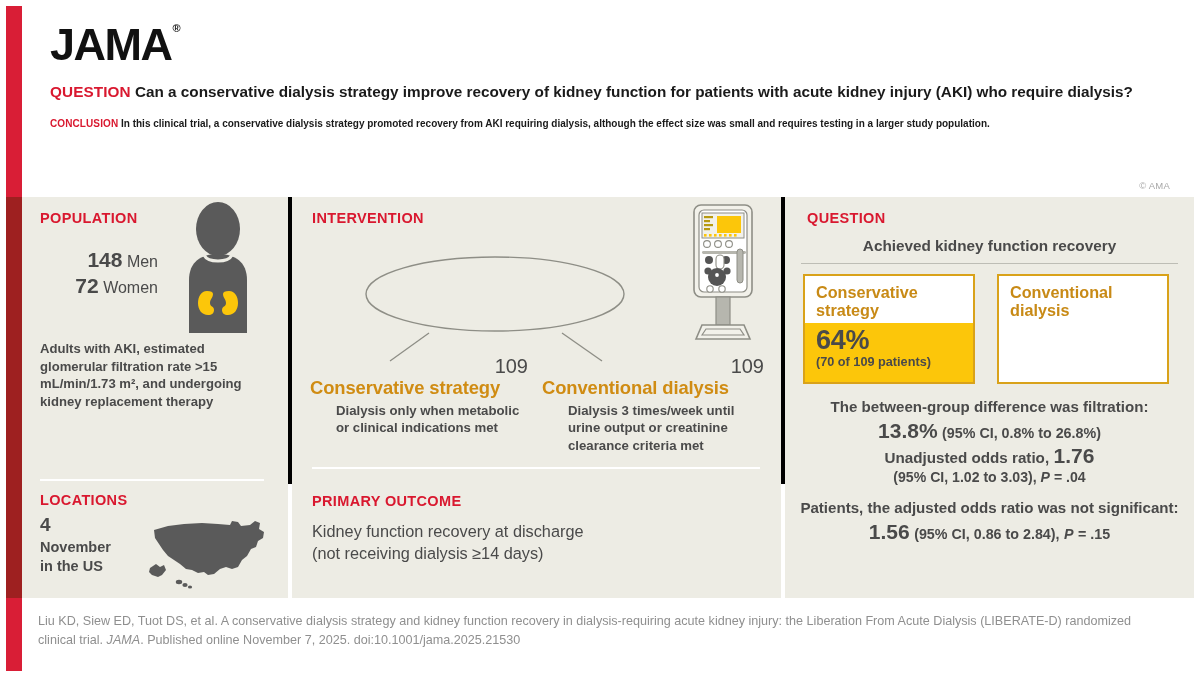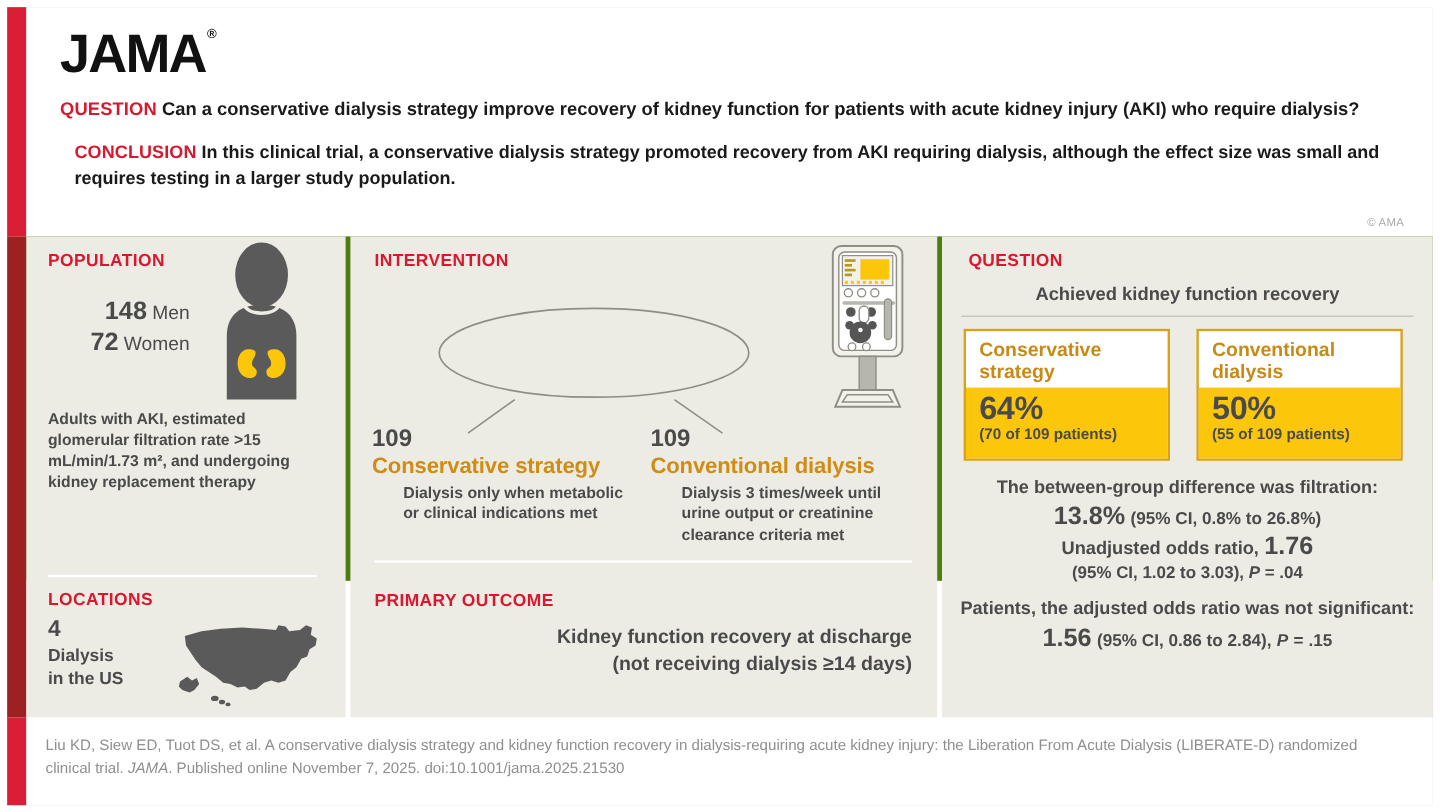--- a/index.html
+++ b/index.html
@@ -84,22 +84,22 @@
 
   .qblock {
     margin: 14px 0 0 12px;
     font-size: 15.3px;
     line-height: 1.42;
     color: #1a1a1a;
     font-weight: bold;
     max-width: 1130px;
   }
   .cblock {
-    margin: 14px 0 0 24px;
-    font-size: 15px;
+    margin: 14px 0 0 12px;
+    font-size: 10px;
     line-height: 1.42;
     color: #1a1a1a;
     font-weight: bold;
     max-width: 1140px;
   }
   .kicker {
     color: #d9182f;
     font-weight: bold;
     letter-spacing: 0.1px;
   }
@@ -109,21 +109,21 @@
     font-size: 9.5px;
     color: #a8a8a8;
     letter-spacing: .2px;
   }
 
   
   .band {
     position: absolute;
     left: 22px; top: 197px;
     width: 1172px; height: 287px;
-    background: #4d7c0f;
+    background: #000000;
   }
   .panel {
     position: absolute;
     top: 0;
     height: 401px;
     background: #edece4;
     box-sizing: border-box;
   }
   .panel-pop  { left: 0px;   width: 266px; }
   .panel-int  { left: 270px; width: 489px; }
@@ -231,24 +231,25 @@
     position: absolute;
     left: 72px; top: 130px;
     width: 420px; height: 40px;
   }
 
   .arm { position: absolute; top: 158px; }
   .arm-left  { left: 18px;  width: 218px; }
   .arm-right { left: 250px; width: 222px; }
   .arm .count {
     font-size: 20px;
-    font-weight: bold;
+    font-weight: normal;
     color: #4a4a4a;
     line-height: 1.1;
     margin-bottom: 1px;
+    text-align: right;
   }
   .arm .name {
     font-size: 18.4px;
     font-weight: bold;
     color: #d08c13;
     line-height: 1.12;
     margin-bottom: 3px;
     letter-spacing: -.1px;
   }
   .arm .desc {
@@ -264,25 +265,25 @@
     left: 380px; top: 4px;
     width: 106px; height: 140px;
   }
 
   .int-div { left: 20px; top: 270px; width: 448px; }
   .out-title { position: absolute; left: 20px; top: 296px; }
   .out-text {
     position: absolute;
     left: 20px; top: 324px;
     width: 448px;
-    text-align: right;
+    text-align: left;
     font-size: 16.3px;
     line-height: 1.33;
     color: #4a4a4a;
-    font-weight: bold;
+    font-weight: normal;
   }
 
   
   .find-title { position: absolute; left: 22px; top: 13px; }
   .find-sub {
     position: absolute;
     left: 12px; top: 40px;
     width: 385px;
     text-align: center;
     font-size: 15.3px;
@@ -424,21 +425,21 @@
 
       <div class="pop-desc">Adults with AKI, estimated glomerular filtration rate &gt;15 mL/min/1.73 m², and undergoing kidney replacement therapy</div>
 
 
       <div class="divider-w pop-div"></div>
 
       <div class="sect-title loc-title">LOCATIONS</div>
 
       <div class="loc-text">
         <span class="n">4</span>
-        <span>Dialysis</span><br>
+        <span>November</span><br>
         <span>in the US</span>
       </div>
 
       <svg class="usmap" viewBox="0 0 126 78">
         <path fill="#5a5a5a" d="M8 18 L22 14 L38 12 L56 11 L72 12 L84 13 L86 9 L92 10 L95 14 L104 13 L109 9
           L114 11 L113 17 L118 20 L117 26 L112 29 L110 35 L105 37 L101 44 L96 48 L92 55 L86 57
           L80 55 L74 57 L68 62 L62 63 L58 60 L52 61 L46 58 L40 57 L34 52 L28 48 L22 44 L17 38
           L13 32 L9 26 Z"></path>
         <path fill="#5a5a5a" d="M4 56 L10 52 L14 55 L18 53 L20 58 L16 63 L12 65 L6 63 L3 60 Z"></path>
         <ellipse fill="#5a5a5a" cx="33" cy="70" rx="3.2" ry="2.2"></ellipse>
@@ -528,24 +529,20 @@
       <div class="box box-left">
         <div class="head">Conservative strategy</div>
         <div class="fill">
           <div class="pct">64%</div>
           <div class="den">(70 of 109 patients)</div>
         </div>
       </div>
 
       <div class="box box-right">
         <div class="head">Conventional dialysis</div>
-        <div class="fill">
-          <div class="pct">50%</div>
-          <div class="den">(55 of 109 patients)</div>
-        </div>
       </div>
 
       <div class="stats">
 
         <div class="line s-lead">The between-group difference was filtration:</div>
 
         <div class="line">
           <span class="s-big">13.8%</span>
           <span class="s-paren">(95% CI, 0.8% to 26.8%)</span>
         </div>

